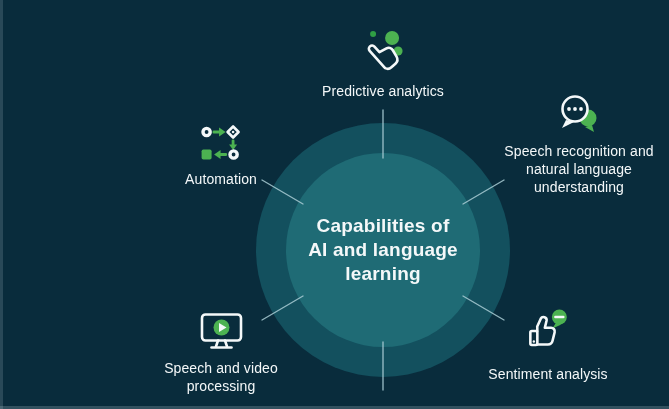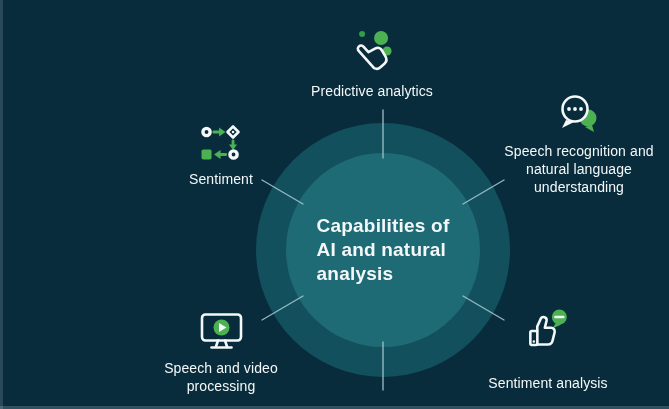--- a/index.html
+++ b/index.html
@@ -27,32 +27,32 @@
     background:var(--outer-circle);
   }
   .inner-circle{
     position:absolute;left:286px;top:153px;width:194px;height:194px;border-radius:50%;
     background:var(--inner-circle);
     display:flex;align-items:center;justify-content:center;
   }
   .spokes{position:absolute;left:0;top:0;pointer-events:none;}
   .spoke{stroke:var(--spoke-line);stroke-width:1.4;stroke-linecap:round;opacity:.85;}
   .title{
-    text-align:left;font-weight:bold;font-size:19px;line-height:24px;letter-spacing:.2px;
+    text-align:center;font-weight:bold;font-size:19px;line-height:24px;letter-spacing:.2px;
     color:var(--text);
   }
   .node{
     position:absolute;display:flex;flex-direction:column;align-items:center;
     transform:translateX(-50%);
   }
   .node .label{
     font-size:14px;line-height:18px;text-align:center;color:var(--text);letter-spacing:.1px;
   }
-  .gap7{gap:7px;} .gap8{gap:8px;} .gap9{gap:21px;}
-  .node-predictive{left:372px;top:27px;justify-content:center;}
+  .gap7{gap:7px;} .gap8{gap:8px;} .gap9{gap:12px;}
+  .node-predictive{left:383px;top:27px;justify-content:center;}
   .node-automation{left:221px;top:124px;}
   .node-speech{left:579px;top:94px;}
   .node-speech .label{width:152px;}
   .node-image{left:221px;top:311px;}
   .node-image .label{width:125px;}
   .node-sentiment{left:548px;top:307px;}
   .node-bottom-partial{position:absolute;left:363px;top:402px;}
   
   .w-stroke{stroke:var(--text);fill:none;stroke-width:2.6;stroke-linejoin:round;stroke-linecap:round;}
   .w-stroke-thick{stroke:var(--text);fill:none;stroke-width:3.4;}
@@ -63,22 +63,22 @@
 </style>
 </head>
 <body>
 
 <div class="canvas">
 
   <div class="outer-circle"></div>
   <div class="inner-circle">
     <div class="title">
       <div>Capabilities of</div>
-      <div>AI and natural</div>
-      <div>analysis</div>
+      <div>AI and language</div>
+      <div>learning</div>
     </div>
   </div>
 
   <svg class="spokes" width="669" height="409">
     <line class="spoke" x1="383" y1="158" x2="383" y2="110"></line>
     <line class="spoke" x1="463" y1="204" x2="504" y2="180"></line>
     <line class="spoke" x1="303" y1="204" x2="262" y2="180"></line>
     <line class="spoke" x1="303" y1="296" x2="262" y2="320"></line>
     <line class="spoke" x1="463" y1="296" x2="504" y2="320"></line>
     <line class="spoke" x1="383" y1="342" x2="383" y2="390"></line>
@@ -103,21 +103,21 @@
       <polygon class="g-fill" points="19,3.5 25.5,8 19,12.5"></polygon>
       <path class="w-stroke" stroke-width="2.4" d="M33 2.5 L38.5 8 L33 13.5 L27.5 8 Z"></path>
       <circle class="w-fill" cx="33" cy="8" r="1.3"></circle>
       <rect class="g-fill" x="31.6" y="15.5" width="2.8" height="6" rx="1.2"></rect>
       <polygon class="g-fill" points="29,20.5 37,20.5 33,26"></polygon>
       <rect class="g-fill" x="1.5" y="25.5" width="10" height="10" rx="1.8"></rect>
       <rect class="g-fill" x="19" y="29.1" width="8" height="2.8" rx="1.2"></rect>
       <polygon class="g-fill" points="20.5,26 14,30.5 20.5,35"></polygon>
       <circle class="w-stroke-thick" cx="33.5" cy="30.5" r="3.6"></circle>
     </svg>
-    <div class="label">Sentiment</div>
+    <div class="label">Automation</div>
   </div>
 
   <div class="node node-speech gap8">
     <svg width="46" height="40" viewBox="0 0 46 40">
       <g class="g-fill">
         <circle cx="32" cy="24" r="8.5"></circle>
         <path d="M36 31 l2 7 -9 -5 z"></path>
       </g>
       <circle class="bg-fill" cx="19" cy="15" r="12.5" style="stroke:var(--text);stroke-width:2.6;"></circle>
       <polygon class="w-fill" points="10,26 6,34 18,28"></polygon>

